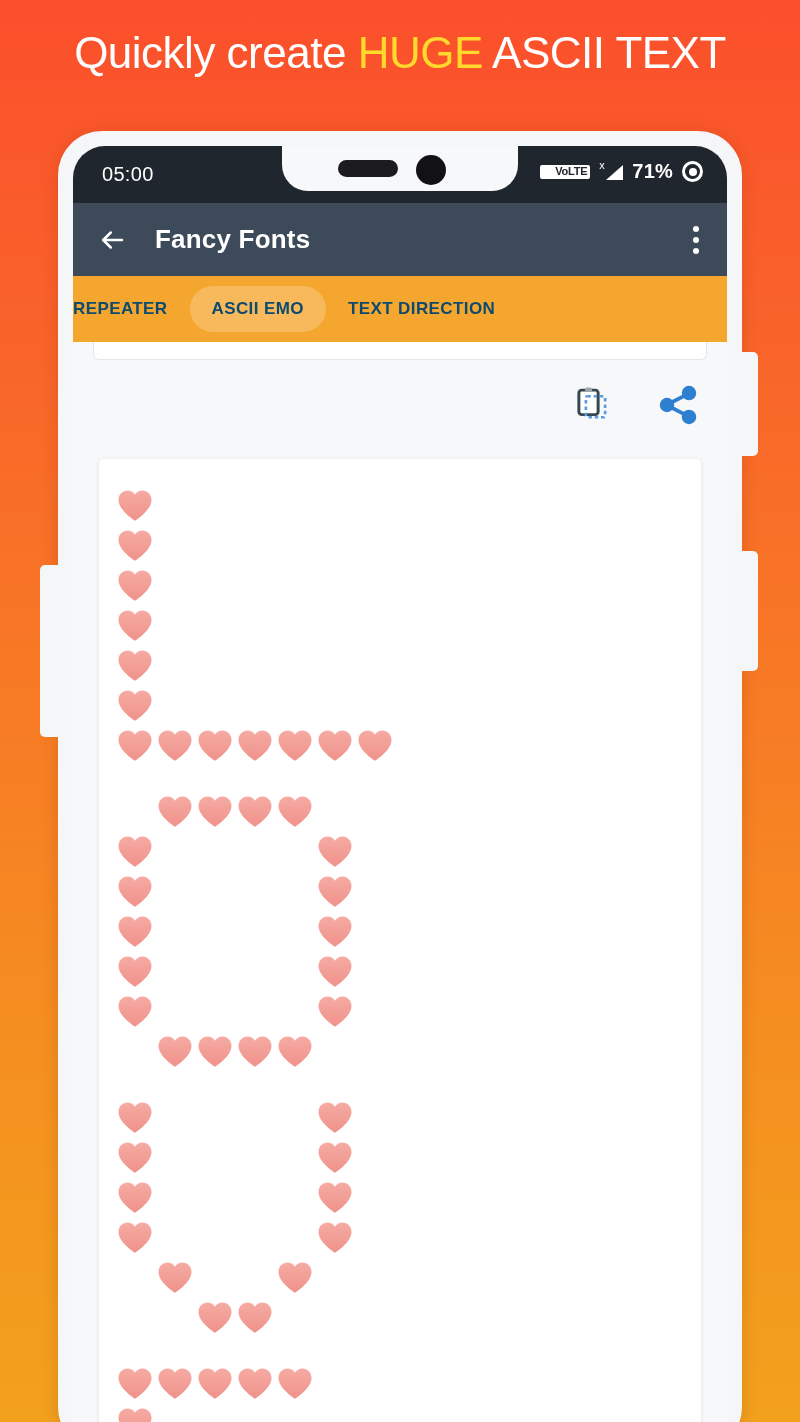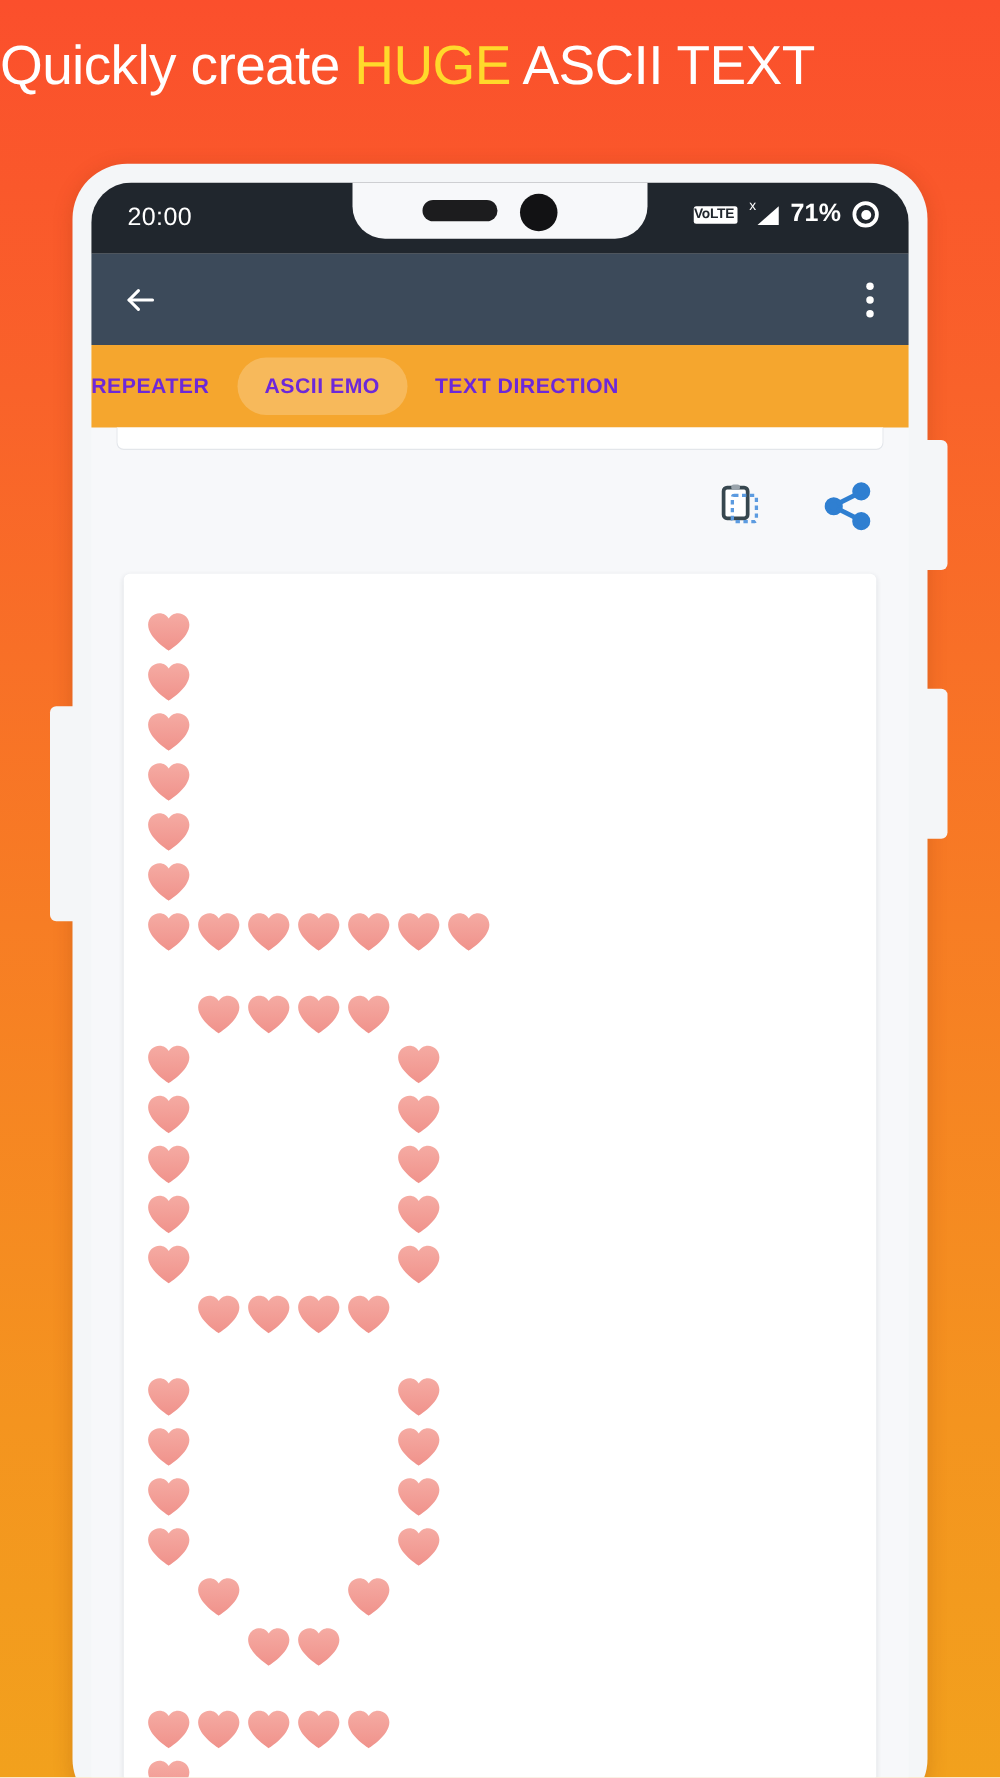--- a/index.html
+++ b/index.html
@@ -18,20 +18,21 @@
     background: linear-gradient(180deg, #FB4F2C 0%, #F9622A 22%, #F77D24 52%, #F4941F 80%, #F2A11D 100%);
     overflow: hidden;
   }
 
   
   #headline {
     position: absolute;
     top: 28px;
     left: 0;
     width: 800px;
+    text-align: center;
     font-size: 44px;
     font-weight: 400;
     letter-spacing: -0.5px;
     color: #FFFFFF;
     white-space: nowrap;
   }
   #headline .hl-accent { color: #FFD92B; }
 
   
   #phone-frame {
@@ -123,21 +124,21 @@
     display: flex;
     align-items: center;
     gap: 9px;
   }
   #volte-badge {
     background: #FFFFFF;
     color: #20262D;
     font-size: 11px;
     font-weight: bold;
     letter-spacing: -0.2px;
-    padding: 1px 3px 2px 0;
+    padding: 1px 3px 2px 15px;
     border-radius: 2px;
     line-height: 1;
   }
   #signal-wrap { position: relative; width: 24px; height: 22px; }
   #signal-x {
     position: absolute; left: 0; top: -2px;
     font-size: 11px; color: #fff;
   }
   #signal-tri {
     position: absolute; right: 0; bottom: 3px;
@@ -204,21 +205,21 @@
   #tab-bar {
     position: relative;
     height: 66px;
     background: #F5A62E;
     display: flex;
     align-items: center;
     overflow: hidden;
   }
   .tab {
     position: relative;
-    color: #6d28d9;
+    color: #0c4a6e;
     font-size: 17px;
     font-weight: bold;
     letter-spacing: 0.4px;
     white-space: nowrap;
     padding: 13px 22px;
     border-radius: 28px;
   }
   .tab.is-selected {
     background: rgba(255,255,255,0.22);
   }
@@ -292,21 +293,21 @@
 
   <div id="phone-frame">
 
     <div class="side-btn" id="btn-volume"></div>
     <div class="side-btn" id="btn-power"></div>
     <div class="side-btn" id="btn-assistant"></div>
 
     <div id="screen">
 
       <div id="status-bar">
-        <div id="status-time">20:00</div>
+        <div id="status-time">05:00</div>
 
         <div id="notch">
           <div id="notch-speaker"></div>
           <div id="notch-camera"></div>
         </div>
 
         <div id="status-icons">
           <div id="volte-badge">VoLTE</div>
           <div id="signal-wrap">
             <span id="signal-x">x</span>
@@ -317,20 +318,21 @@
         </div>
       </div>
 
       <div id="app-bar">
         <div id="back-button">
           <svg width="30" height="30" viewBox="0 0 24 24" fill="none" stroke="#FFFFFF" stroke-width="2" stroke-linecap="round" stroke-linejoin="round">
             <line x1="20" y1="12" x2="5" y2="12"></line>
             <polyline points="11,18 5,12 11,6"></polyline>
           </svg>
         </div>
+        <div id="app-title">Fancy Fonts</div>
         <div id="overflow-menu">
           <span></span>
           <span></span>
           <span></span>
         </div>
       </div>
 
       <div id="tab-bar">
         <div class="tab" id="tab-repeater">REPEATER</div>
         <div class="tab is-selected">ASCII EMO</div>

